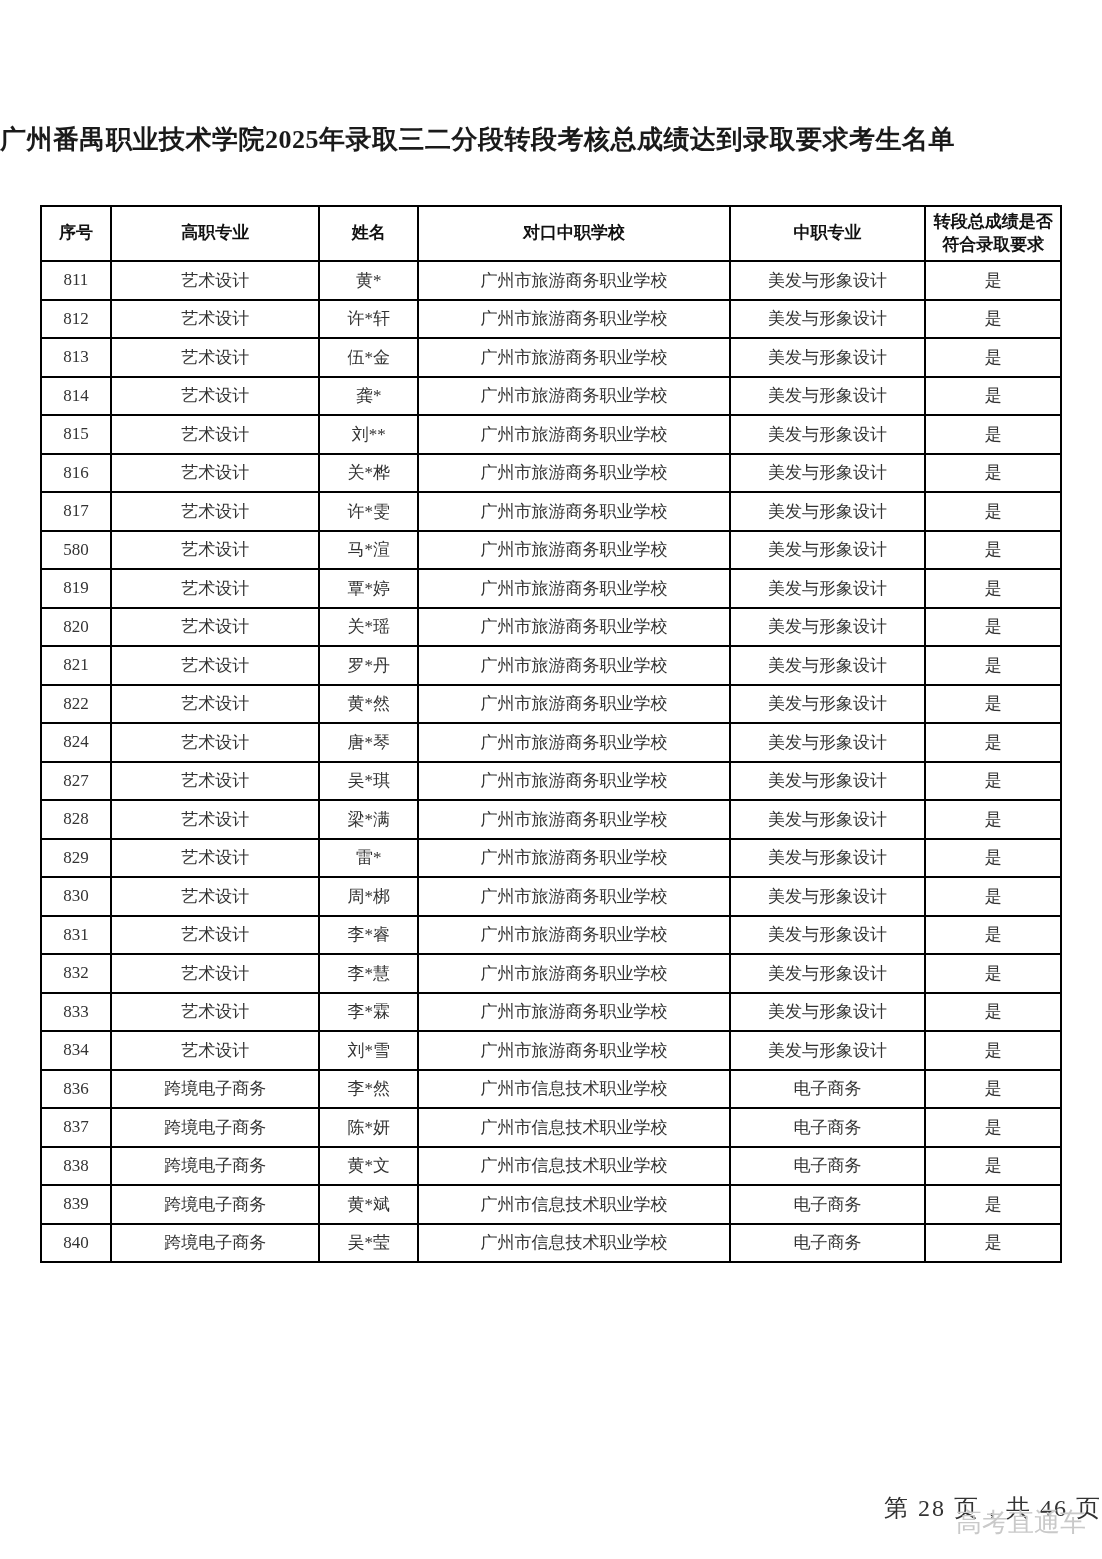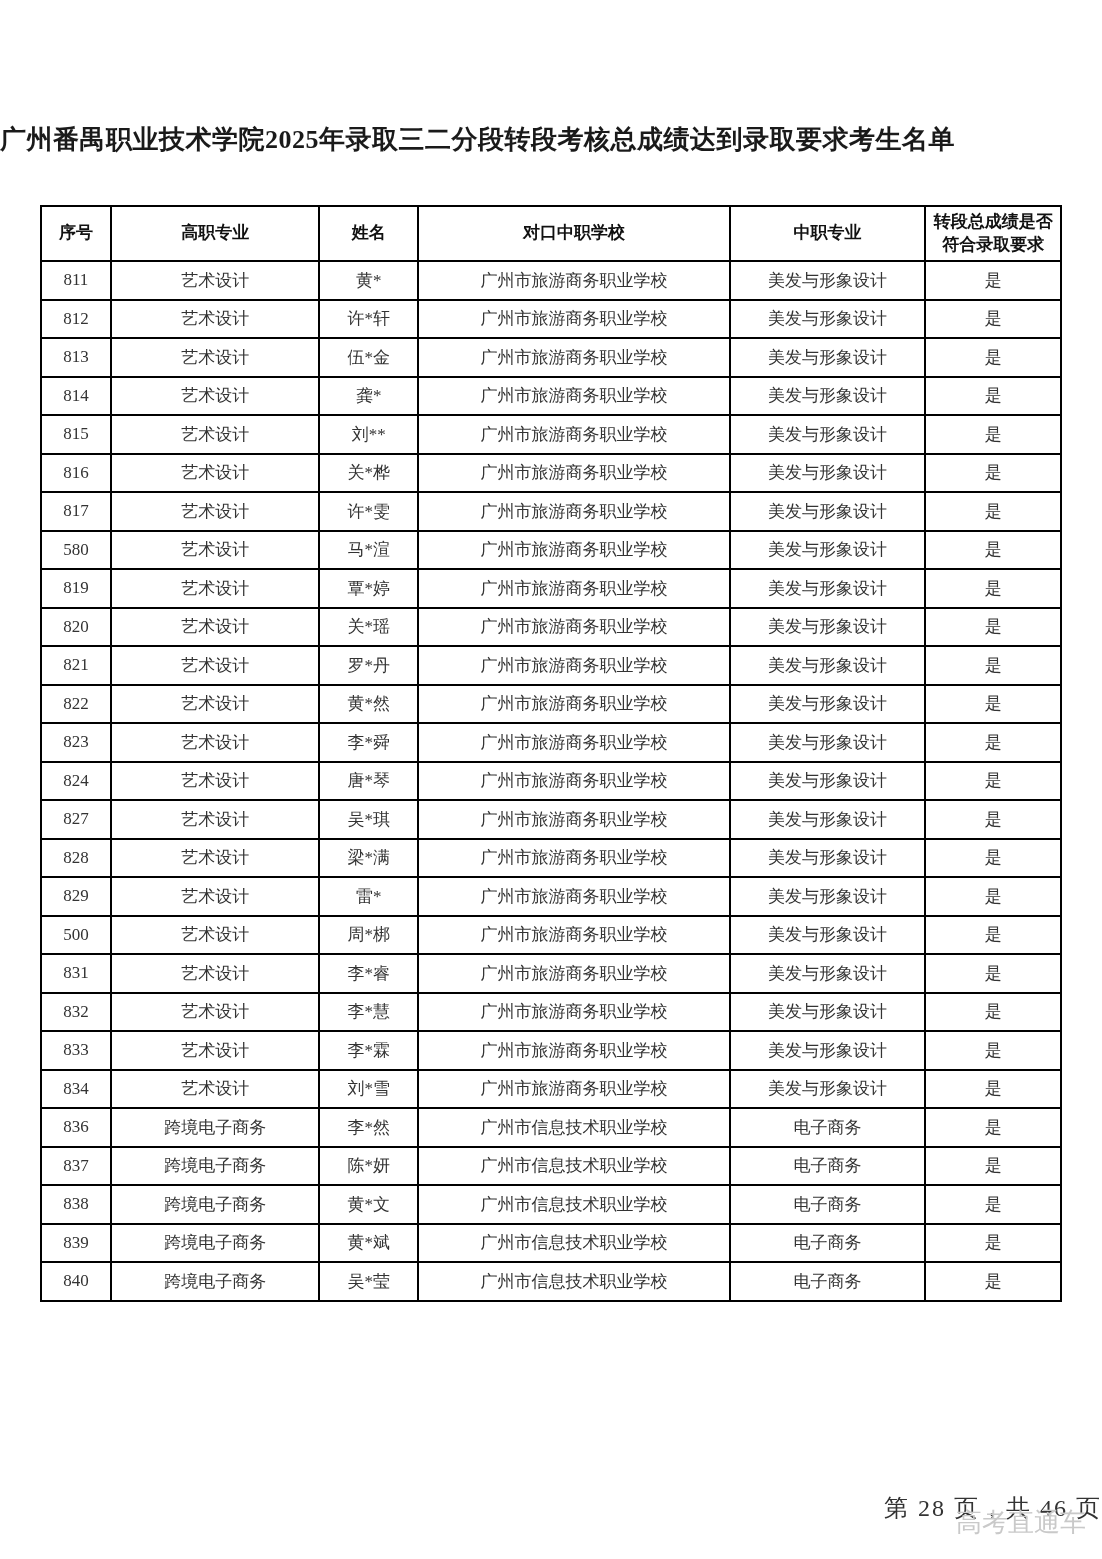--- a/index.html
+++ b/index.html
@@ -198,28 +198,20 @@
         </tr>
         <tr>
           <td>822</td>
           <td>艺术设计</td>
           <td>黄*然</td>
           <td>广州市旅游商务职业学校</td>
           <td>美发与形象设计</td>
           <td>是</td>
         </tr>
         <tr>
-          <td>823</td>
-          <td>艺术设计</td>
-          <td>李*舜</td>
-          <td>广州市旅游商务职业学校</td>
-          <td>美发与形象设计</td>
-          <td>是</td>
-        </tr>
-        <tr>
           <td>824</td>
           <td>艺术设计</td>
           <td>唐*琴</td>
           <td>广州市旅游商务职业学校</td>
           <td>美发与形象设计</td>
           <td>是</td>
         </tr>
         <tr>
           <td>827</td>
           <td>艺术设计</td>
@@ -238,21 +230,21 @@
         </tr>
         <tr>
           <td>829</td>
           <td>艺术设计</td>
           <td>雷*</td>
           <td>广州市旅游商务职业学校</td>
           <td>美发与形象设计</td>
           <td>是</td>
         </tr>
         <tr>
-          <td>500</td>
+          <td>830</td>
           <td>艺术设计</td>
           <td>周*梆</td>
           <td>广州市旅游商务职业学校</td>
           <td>美发与形象设计</td>
           <td>是</td>
         </tr>
         <tr>
           <td>831</td>
           <td>艺术设计</td>
           <td>李*睿</td>

